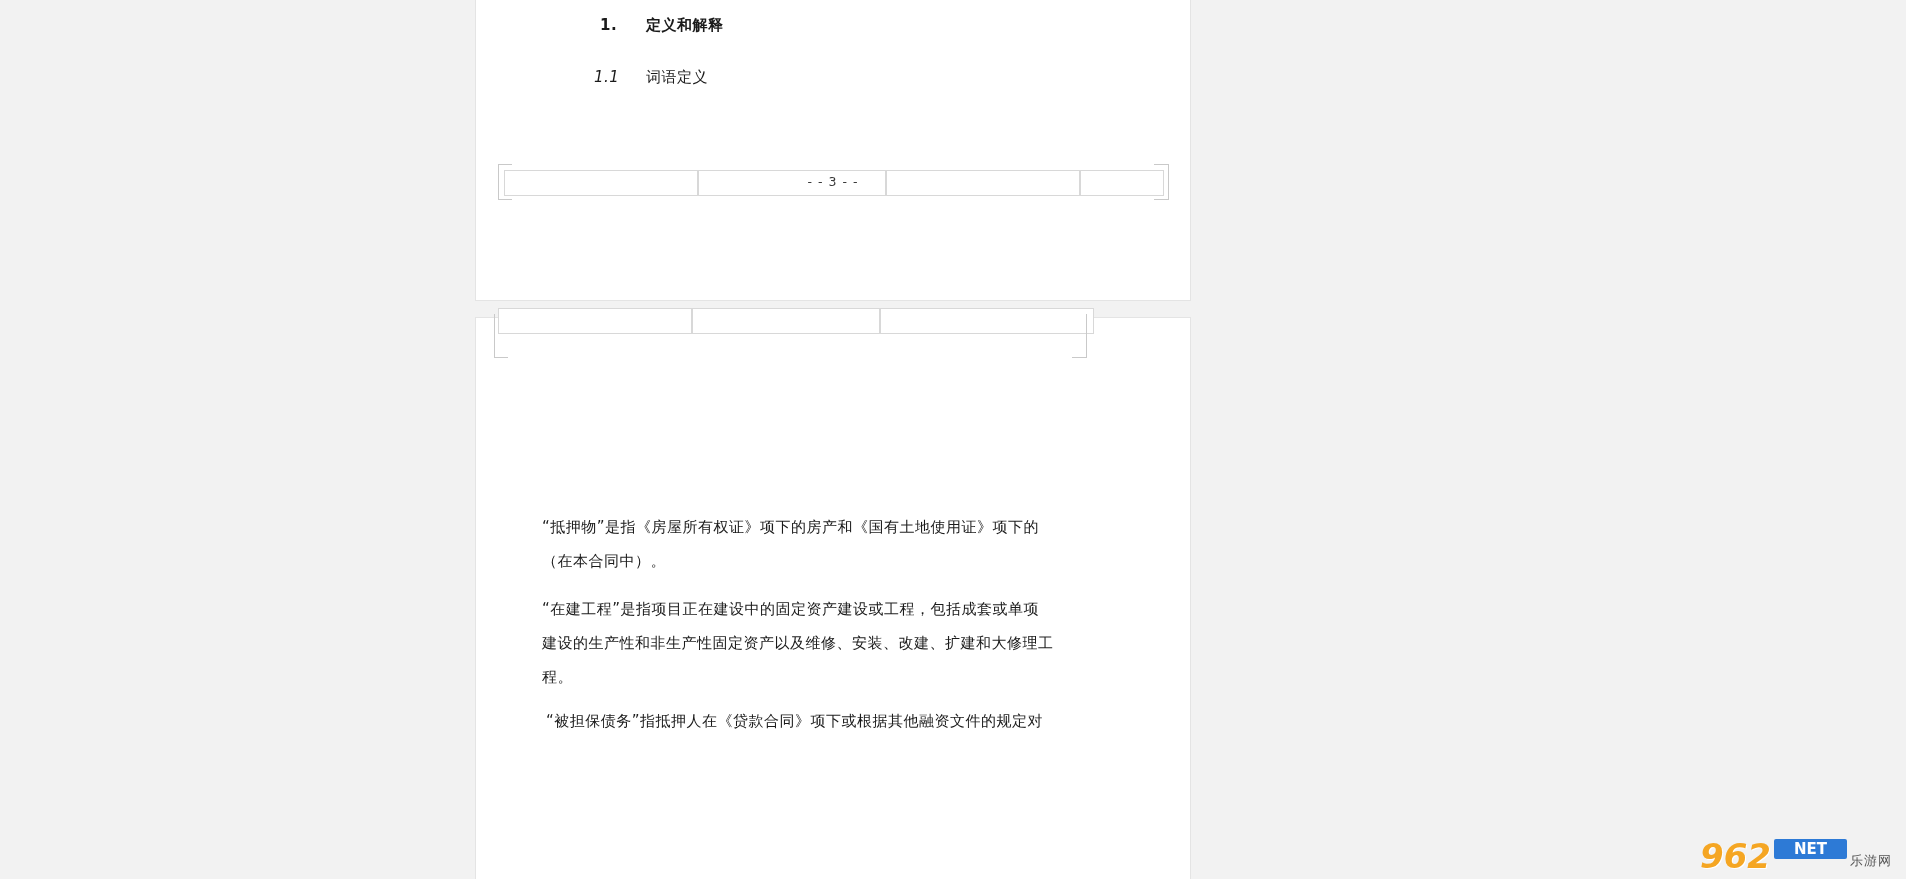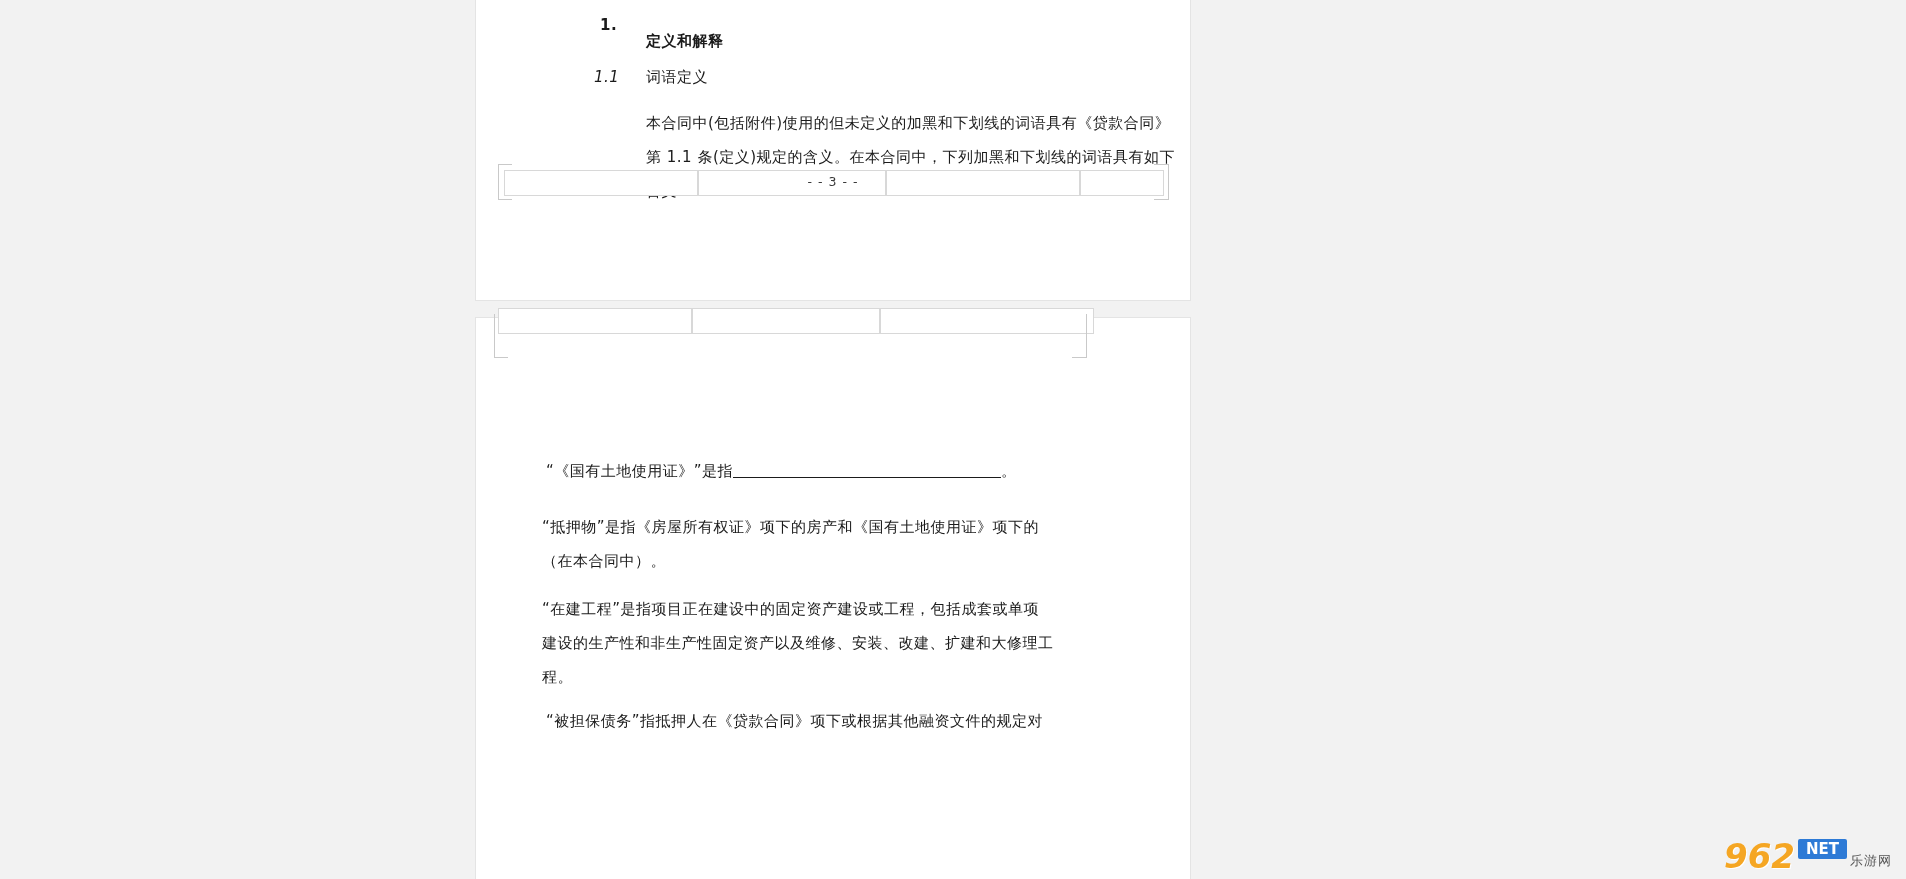--- a/index.html
+++ b/index.html
@@ -52,21 +52,20 @@
     left: 124px;
     top: 128px;
     font-weight: bold;
   }
 
   .title-1 {
     position: absolute;
     left: 170px;
     top: 128px;
     font-weight: bold;
-    margin-top: 16px;
   }
 
   .num-11 {
     position: absolute;
     left: 118px;
     top: 180px;
     font-style: italic;
   }
 
   .title-11 {
@@ -156,21 +155,21 @@
     text-shadow: 1px 1px 0 #fff;
     text-align: center;
   }
 
   .wm-net {
     font-family: "DejaVu Sans", sans-serif;
     font-weight: bold;
     font-size: 15px;
     color: #ffffff;
     background: #2d7ad6;
-    padding: 1px 8px;
+    padding: 1px 20px;
     border-radius: 2px;
     margin-bottom: 12px;
   }
 
   .wm-cn {
     font-family: "DejaVu Sans", sans-serif;
     font-size: 13px;
     color: #555;
     margin-bottom: 1px;
     letter-spacing: 1px;
@@ -182,25 +181,20 @@
 <div class="viewport">
 
   <div class="page page-one">
 
     <div class="doc-text num-1">1.</div>
     <div class="doc-text title-1">定义和解释</div>
 
     <div class="doc-text num-11">1.1</div>
     <div class="doc-text title-11">词语定义</div>
 
-    <div class="doc-text para-11">
-      <div>本合同中(包括附件)使用的但未定义的加黑和下划线的词语具有《贷款合同》</div>
-      <div>第 1.1 条(定义)规定的含义。在本合同中，下列加黑和下划线的词语具有如下</div>
-      <div>含义：</div>
-    </div>
 
     <div class="edge-table" style="left:28px; top:290px; width:660px;">
       <div class="cell" style="width:194px;"></div>
       <div class="cell" style="width:188px;"></div>
       <div class="cell" style="width:194px;"></div>
       <div class="cell" style="width:84px;"></div>
     </div>
     <div class="tick" style="left:22px; top:284px; height:36px;"></div>
     <div class="tick" style="left:692px; top:284px; height:36px;"></div>
     <div class="tick-h" style="left:22px; top:284px; width:14px;"></div>
@@ -217,23 +211,20 @@
       <div class="cell" style="width:194px;"></div>
       <div class="cell" style="width:188px;"></div>
       <div class="cell" style="width:214px;"></div>
     </div>
     <div class="tick" style="left:18px; top:-4px; height:44px;"></div>
     <div class="tick" style="left:610px; top:-4px; height:44px;"></div>
     <div class="tick-h" style="left:18px; top:39px; width:14px;"></div>
     <div class="tick-h" style="left:596px; top:39px; width:14px;"></div>
 
 
-    <div class="doc-text p2-para" style="left:70px; top:136px;">
-      <span>“《国有土地使用证》”是指</span><span class="blank-line"></span><span>。</span>
-    </div>
 
     <div class="doc-text p2-para" style="left:66px; top:192px;">
       <div>“抵押物”是指《房屋所有权证》项下的房产和《国有土地使用证》项下的</div>
       <div>（在本合同中）。</div>
     </div>
 
     <div class="doc-text p2-para" style="left:70px; top:386px;">
       <div>“被担保债务”指抵押人在《贷款合同》项下或根据其他融资文件的规定对</div>
     </div>
 

